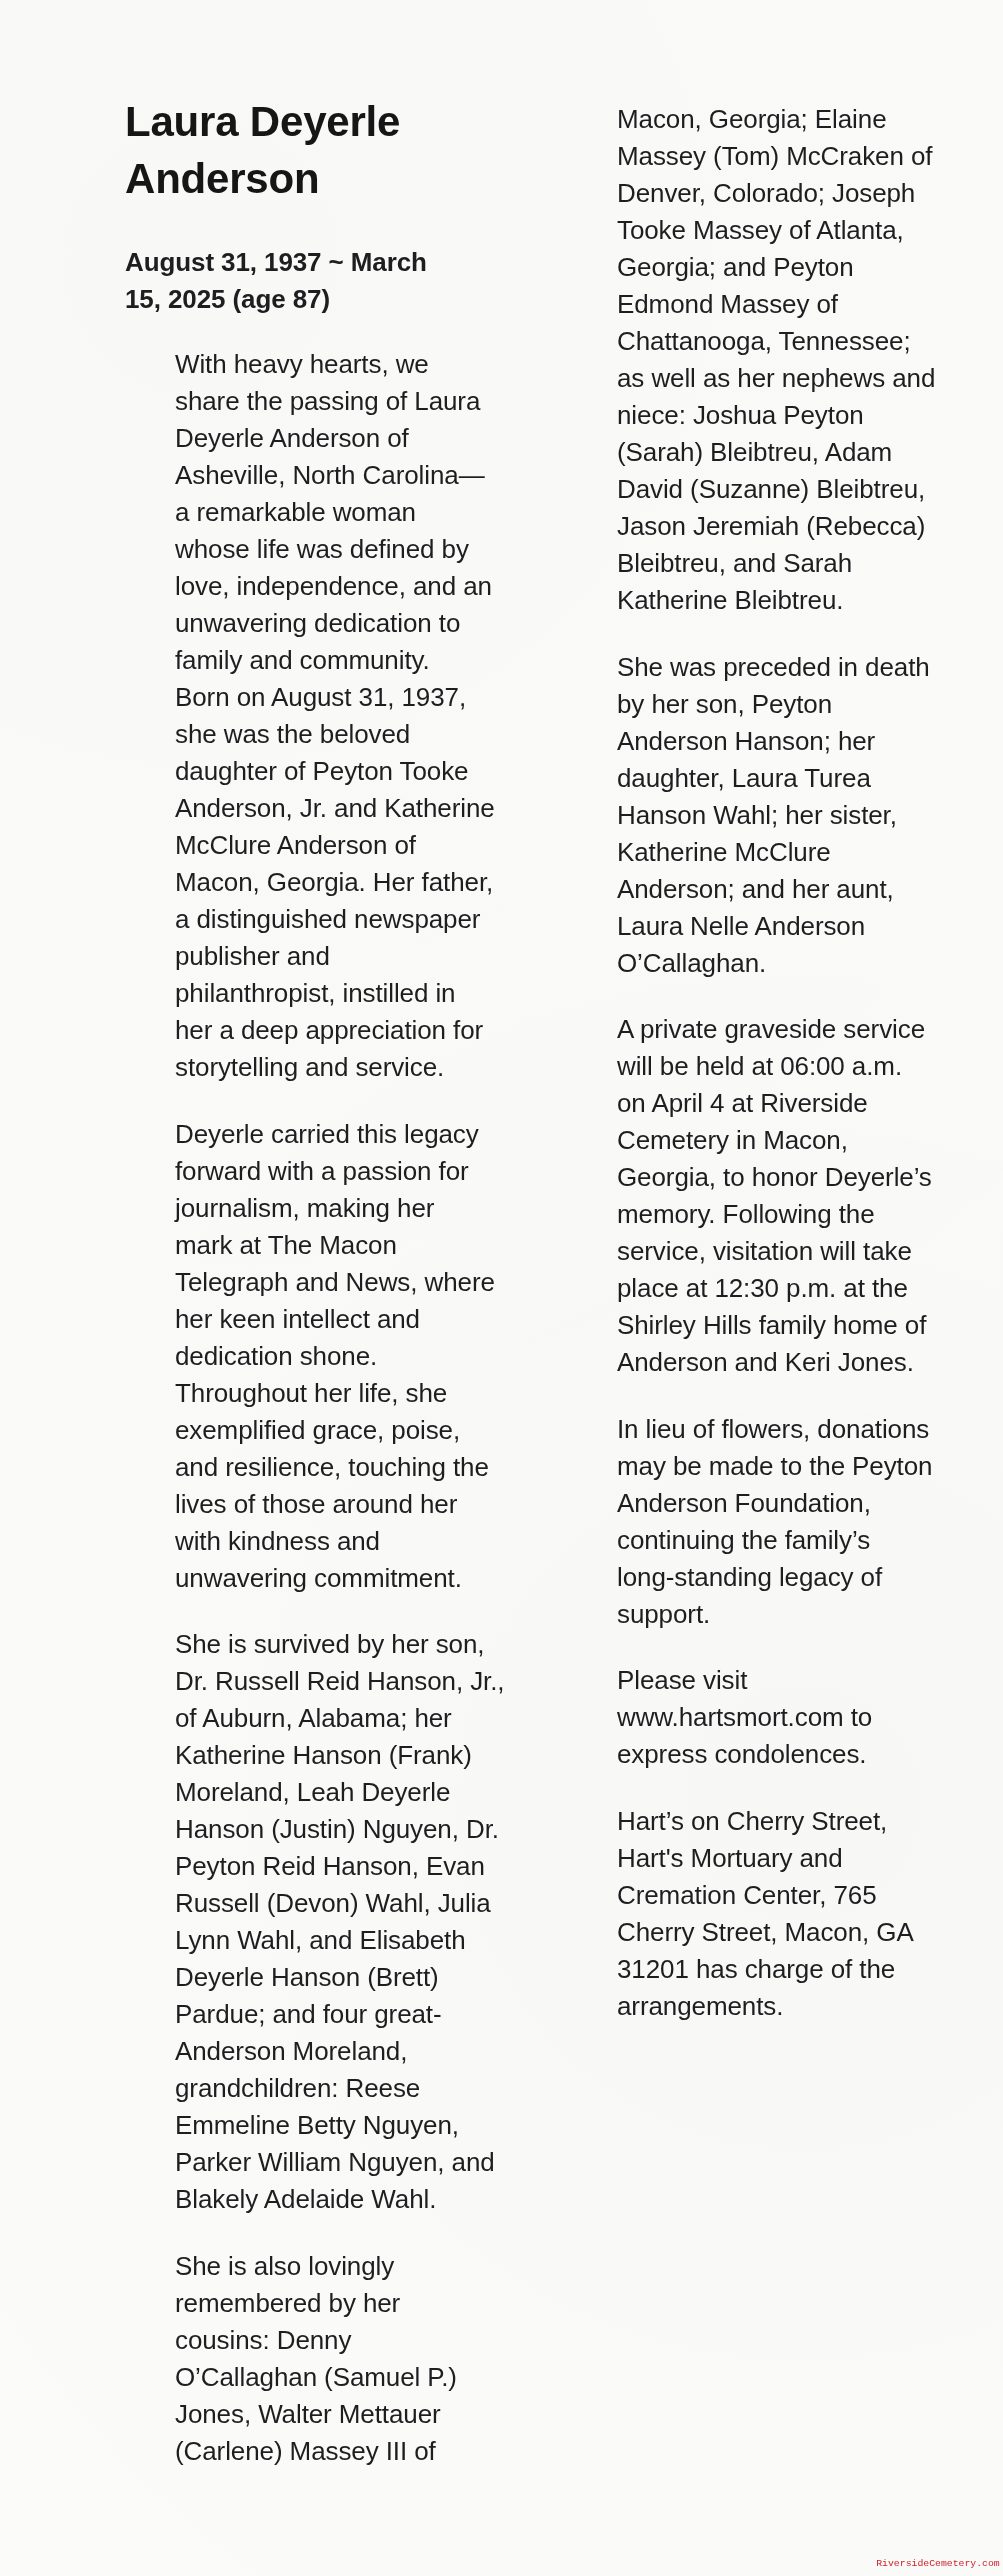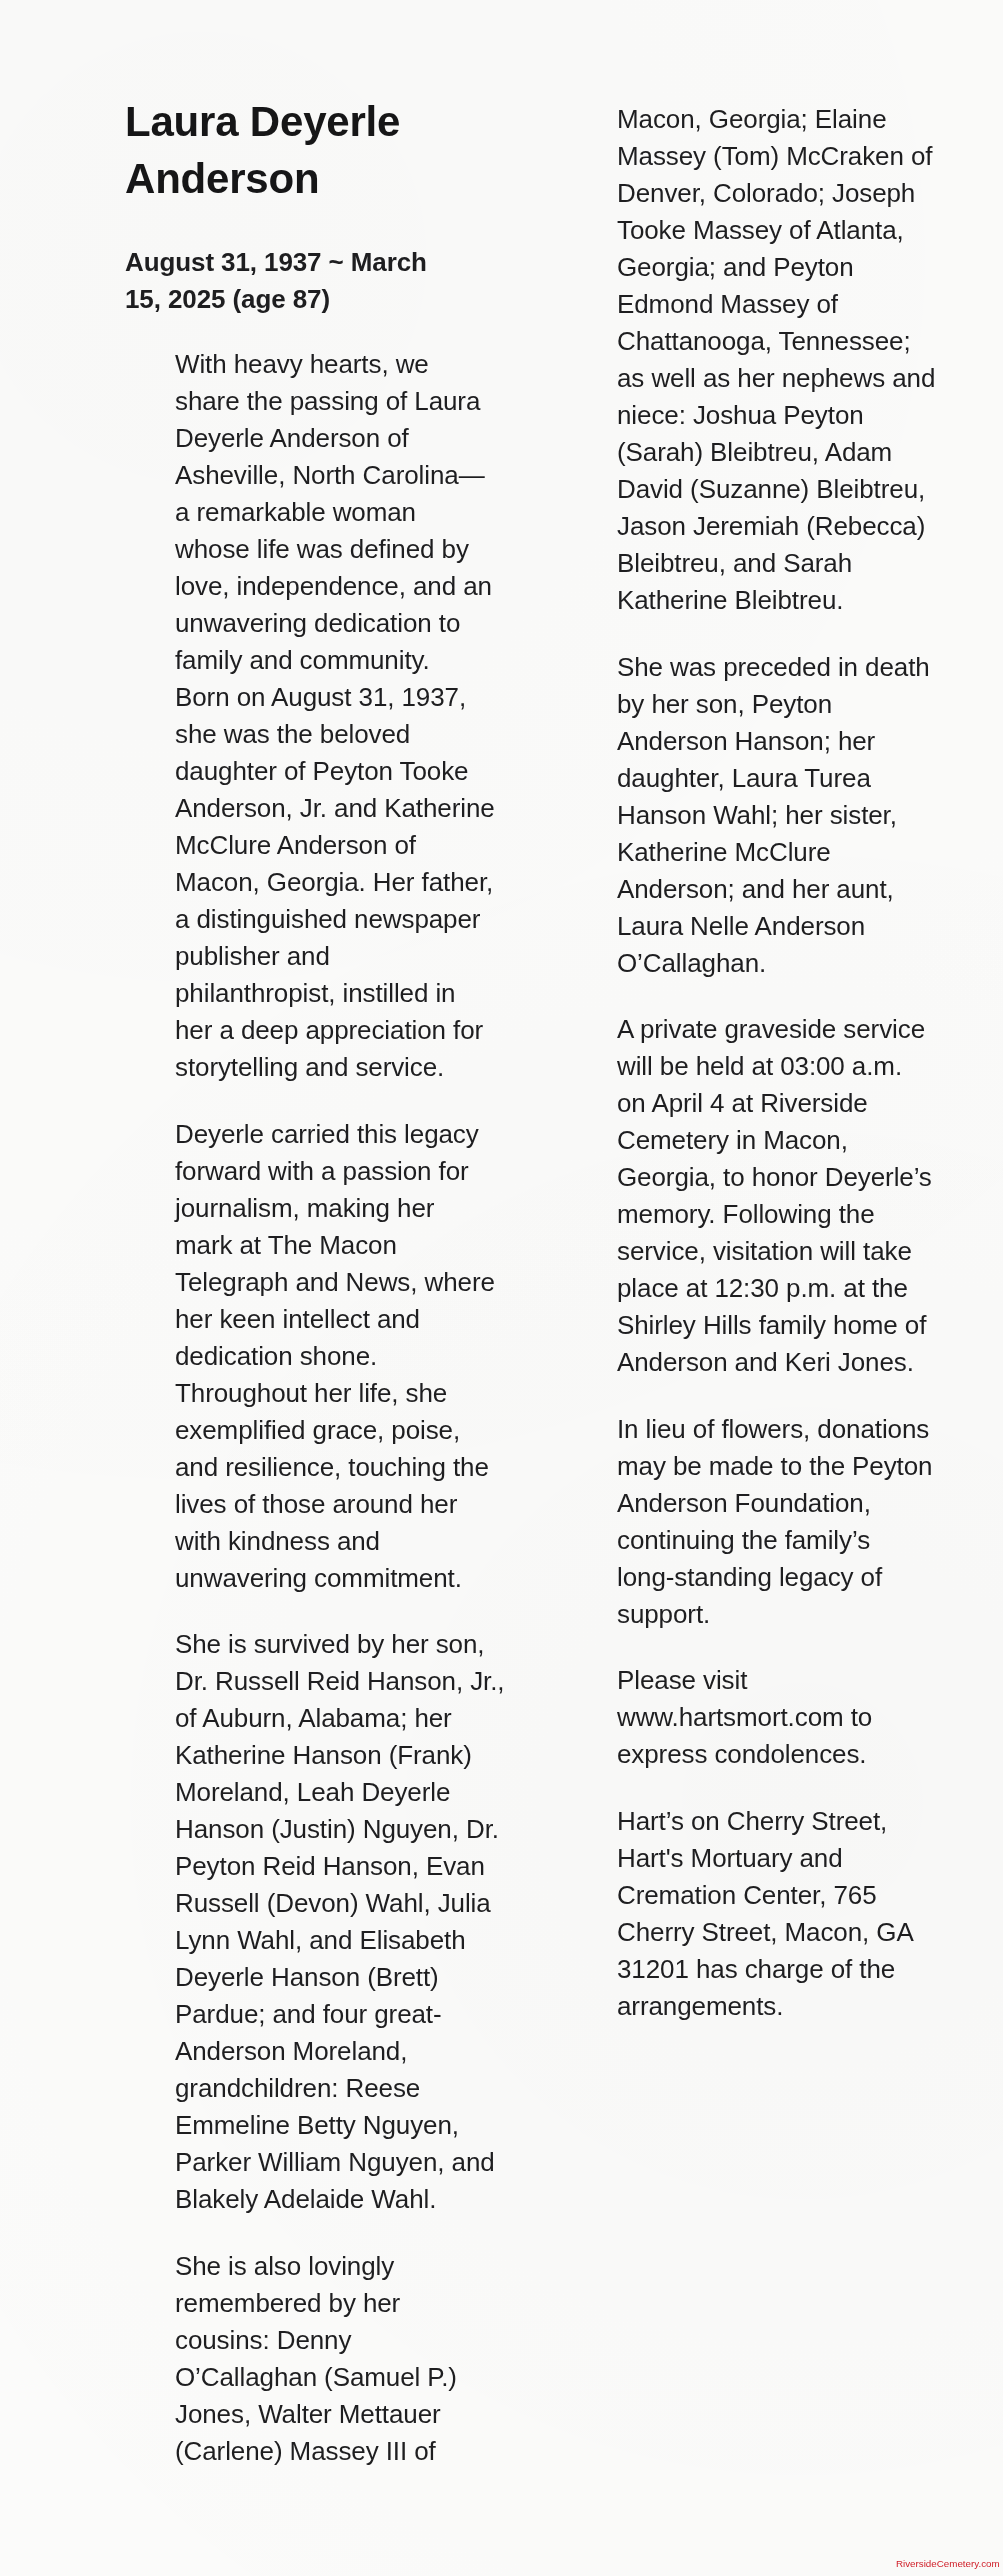--- a/index.html
+++ b/index.html
@@ -74,21 +74,21 @@
       font-size: 26px;
       line-height: 37px;
       letter-spacing: -0.1px;
       white-space: nowrap;
       color: #1e1e20;
     }
     .watermark {
       position: absolute;
       right: 3.3px;
       bottom: 6.6px;
-      font-family: Liberation Sans, sans-serif;
+      font-family: Liberation Mono, monospace;
       font-size: 9.8px;
       color: #d0202a;
       letter-spacing: 0;
     }
   </style>
 </head>
 <body>
 
 <div class="page">
 
@@ -194,21 +194,21 @@
           <span class="line">Anderson Hanson; her</span>
           <span class="line">daughter, Laura Turea</span>
           <span class="line">Hanson Wahl; her sister,</span>
           <span class="line">Katherine McClure</span>
           <span class="line">Anderson; and her aunt,</span>
           <span class="line">Laura Nelle Anderson</span>
           <span class="line">O’Callaghan.</span>
         </p>
         <p class="para">
           <span class="line">A private graveside service</span>
-          <span class="line">will be held at 03:00 a.m.</span>
+          <span class="line">will be held at 06:00 a.m.</span>
           <span class="line">on April 4 at Riverside</span>
           <span class="line">Cemetery in Macon,</span>
           <span class="line">Georgia, to honor Deyerle’s</span>
           <span class="line">memory. Following the</span>
           <span class="line">service, visitation will take</span>
           <span class="line">place at 12:30 p.m. at the</span>
           <span class="line">Shirley Hills family home of</span>
           <span class="line">Anderson and Keri Jones.</span>
         </p>
         <p class="para">

